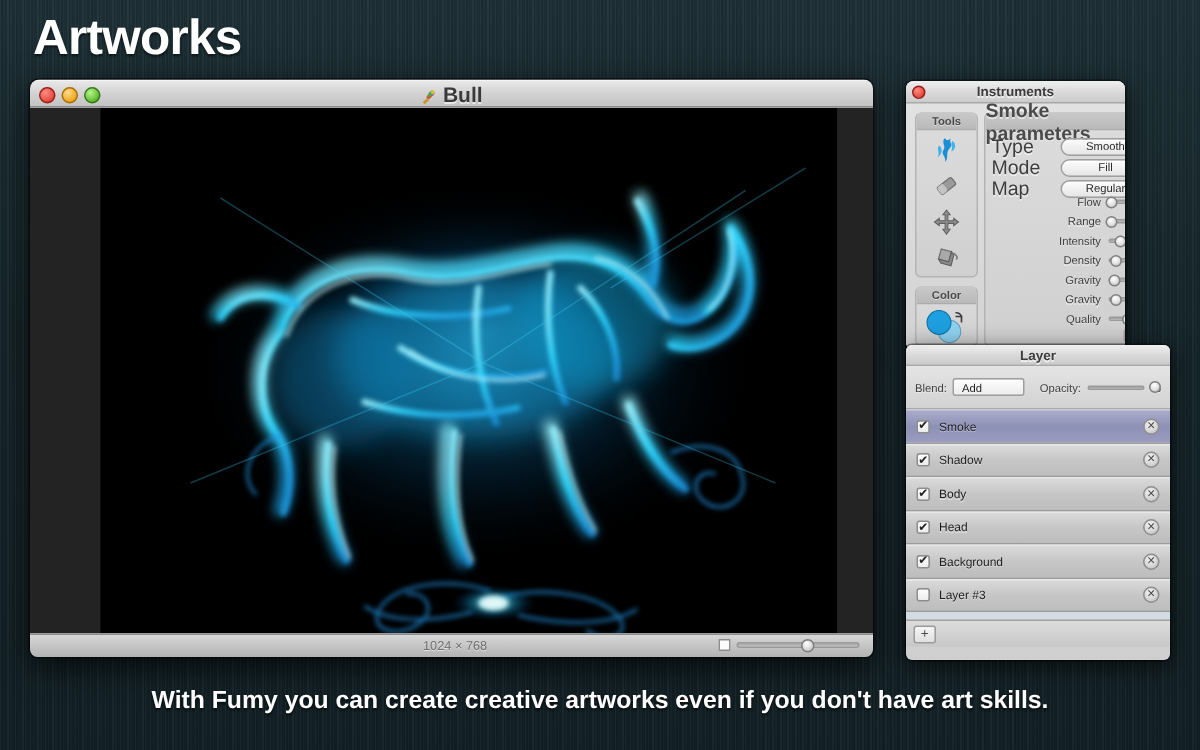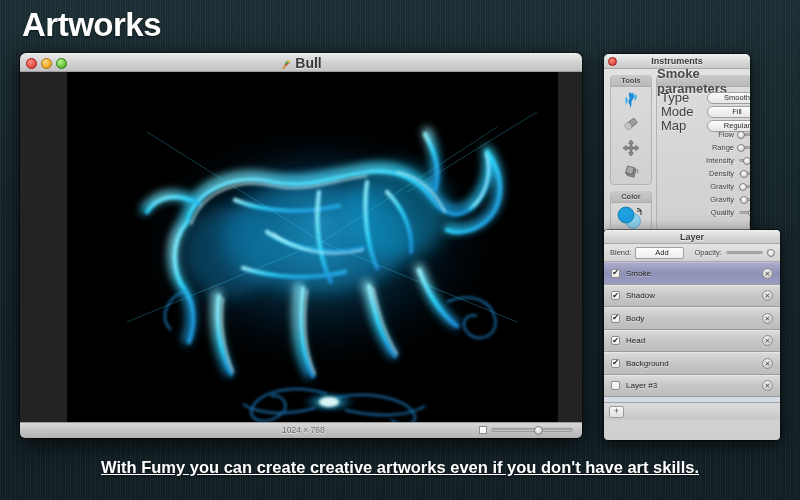--- a/index.html
+++ b/index.html
@@ -25,21 +25,20 @@
     position: absolute; left: 22px; top: 6px;
     font-size: 33px; font-weight: bold; color: #ffffff;
     letter-spacing: -0.5px;
     text-shadow: 0 1px 2px rgba(0,0,0,0.6);
   }
   #caption {
     position: absolute; left: 0; top: 458px; width: 800px;
     text-align: center;
     font-size: 16.5px; font-weight: bold; color: #ffffff;
     text-shadow: 0 1px 2px rgba(0,0,0,0.7);
-    text-decoration: underline;
   }
 
   
   #doc-window {
     position: absolute; left: 20px; top: 53px;
     width: 562px; height: 385px;
     border-radius: 6px 6px 5px 5px;
     background: #292929;
     box-shadow: 0 6px 22px rgba(0,0,0,0.75), 0 0 0 1px rgba(0,0,0,0.5);
     overflow: hidden;
@@ -214,31 +213,31 @@
     overflow: hidden;
   }
   .layers-titlebar {
     height: 14px;
     background: linear-gradient(180deg, #efefef 0%, #d8d8d8 55%, #cacaca 100%);
     border-bottom: 1px solid #a8a8a8;
     display: flex; align-items: center; justify-content: center;
   }
   .layers-title { font-size: 9px; font-weight: bold; color: #3c3c3c; text-shadow: 0 1px 0 rgba(255,255,255,0.7); }
   #blend-bar {
-    height: 18px; display: flex; align-items: center; padding: 0 6px; gap: 4px;
+    height: 29px; display: flex; align-items: center; padding: 0 6px; gap: 4px;
     background: linear-gradient(180deg, #e4e4e4, #d2d2d2);
     border-bottom: 1px solid #a9a9a9;
   }
   .blend-label { font-size: 7.5px; color: #3e3e3e; text-shadow: 0 1px 0 rgba(255,255,255,0.5); }
   #blend-select {
     width: 56px; height: 12px; border-radius: 2px;
     background: linear-gradient(180deg, #fdfdfd, #ededed);
     border: 1px solid #9f9f9f;
     font-size: 7.5px; color: #1f1f1f;
-    display: flex; align-items: center; padding-left: 19px;
+    display: flex; align-items: center; padding-left: 5px;
   }
   #opacity-track {
     position: relative; width: 46px; height: 3px; border-radius: 2px;
     background: linear-gradient(180deg, #9a9a9a, #c4c4c4); border: 1px solid #9a9a9a;
   }
   #opacity-knob {
     position: absolute; top: -3.5px; left: 40px;
     width: 8px; height: 8px; border-radius: 50%;
     background: radial-gradient(circle at 40% 30%, #ffffff, #e0e0e0 55%, #b0b0b0);
     border: 1px solid #7f7f7f;

